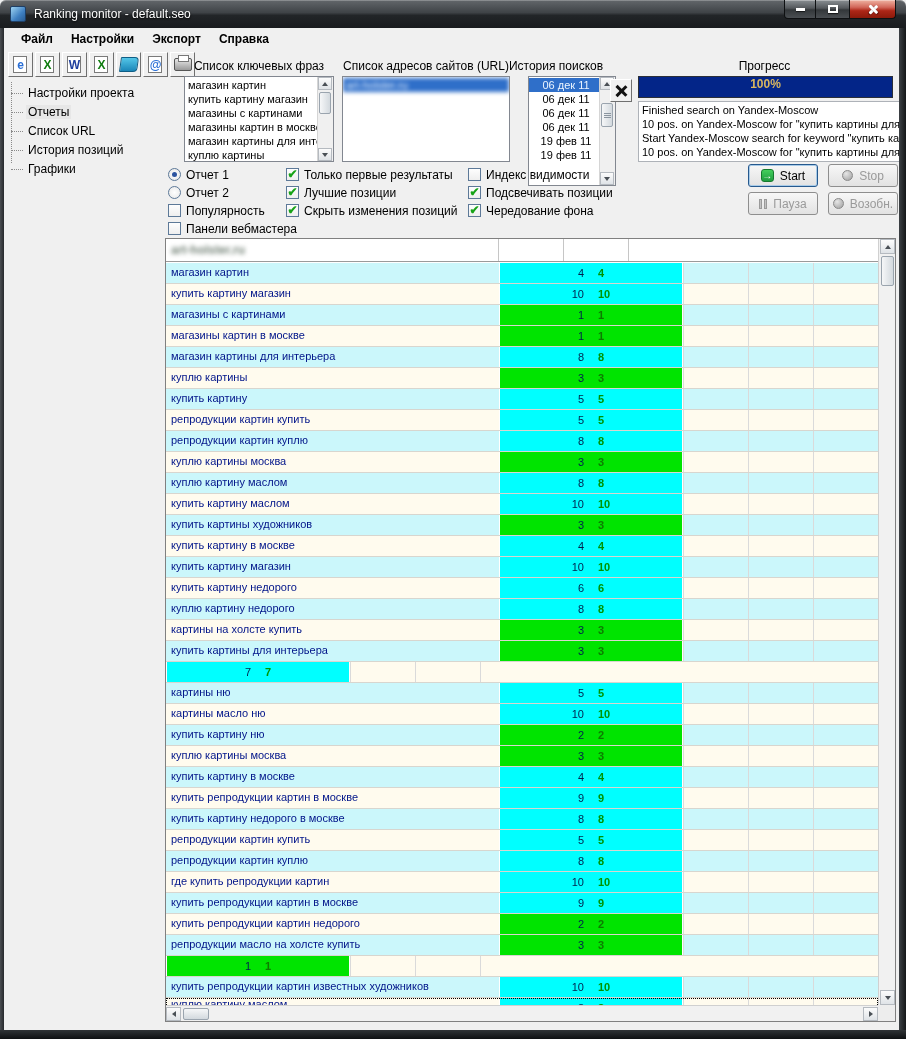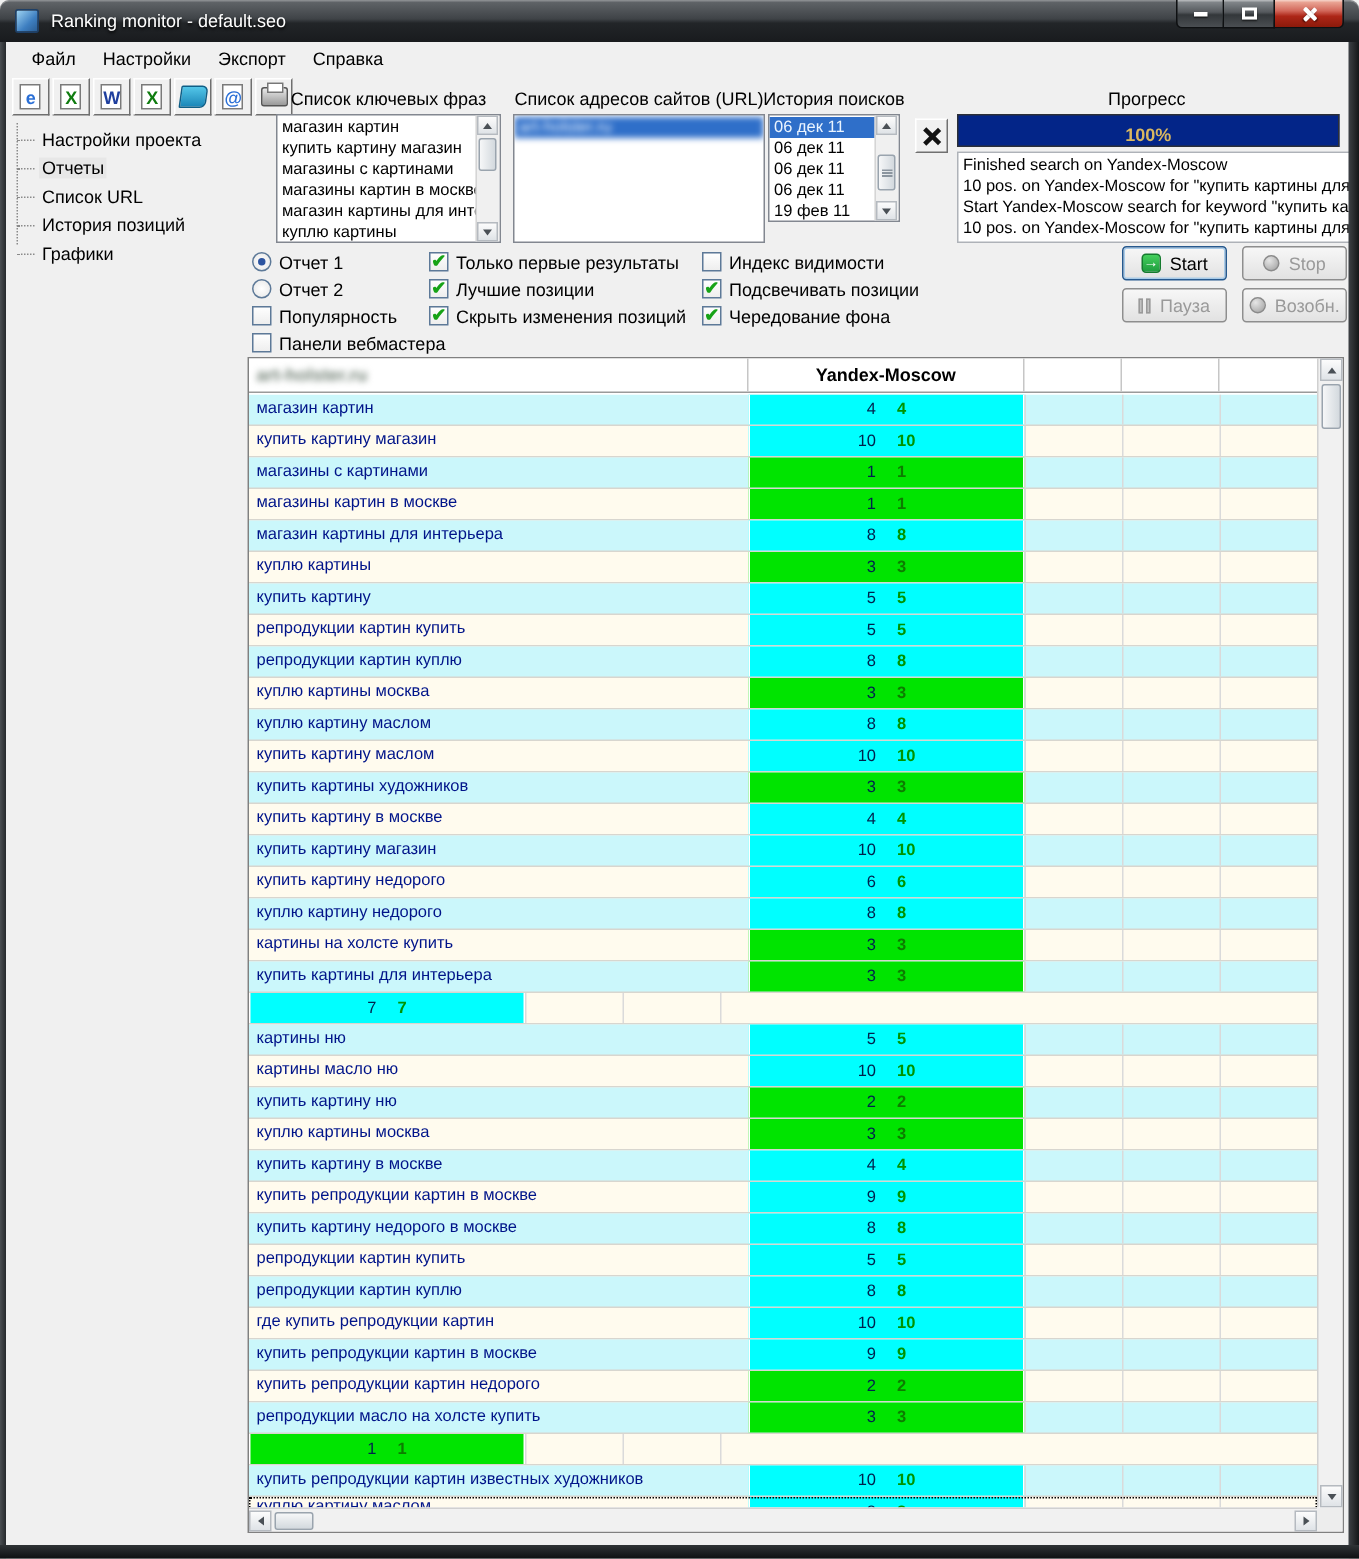--- a/index.html
+++ b/index.html
@@ -25,21 +25,21 @@
   .g-close{position:relative;width:13px;height:13px;}
   .g-close::before,.g-close::after{content:"";position:absolute;left:5.5px;top:1px;width:2.5px;height:11px;background:#fff;border-radius:1px;box-shadow:0 1px 1px rgba(0,0,0,.5);}
   .g-close::before{transform:rotate(45deg);}
   .g-close::after{transform:rotate(-45deg);}
   .b-left{position:absolute;left:0;top:28px;bottom:0;width:4px;background:linear-gradient(90deg,#4a4e52,#26292c);}
   .b-right{position:absolute;right:0;top:28px;bottom:0;width:7px;background:linear-gradient(270deg,#141618,#3d4145);}
   .b-bottom{position:absolute;left:0;right:0;bottom:0;height:9px;background:linear-gradient(#2f3336,#0e1012);}
 
   
   .menubar{position:absolute;left:4px;top:28px;width:895px;height:22px;display:flex;align-items:center;padding-left:8px;box-sizing:border-box;background:#f0f0f0;}
-  .menu-item{padding:3px 9px;white-space:nowrap;}
+  .menu-item{padding:3px 9px;white-space:nowrap;font-weight:bold;}
   .toolbar{position:absolute;left:8px;top:52px;display:flex;gap:2px;}
   .tb-btn{width:25px;height:25px;background:#f0f0f0;border:1px solid;border-color:#fff #6f6f6f #6f6f6f #fff;
     position:relative;display:flex;align-items:center;justify-content:center;padding:0;}
   .ic-page{position:absolute;left:4px;top:3px;width:14px;height:17px;background:#fff;border:1px solid #7a7a7a;box-sizing:border-box;}
   .ic-letter{position:relative;font-weight:bold;font-size:12px;z-index:1;line-height:1;}
   .ic-book{width:16px;height:13px;background:linear-gradient(#53c6e8,#1b86b8);border:1px solid #0e5e86;border-radius:1px 4px 4px 1px;transform:skewX(-8deg);}
   .ic-printer{position:relative;width:16px;height:11px;background:linear-gradient(#e8e8e8,#9a9a9a);border:1px solid #555;border-radius:2px;}
   .ic-printer::before{content:"";position:absolute;left:3px;top:-4px;width:9px;height:5px;background:#fff;border:1px solid #777;}
 
   
@@ -72,21 +72,21 @@
   .tri-r{width:0;height:0;border-top:3px solid transparent;border-bottom:3px solid transparent;border-left:4px solid #4a5056;}
 
   .xbtn{position:absolute;left:610px;top:79px;width:22px;height:23px;background:#f0f0f0;border:1px solid;border-color:#fff #707070 #707070 #fff;
     display:flex;align-items:center;justify-content:center;padding:0;}
   .x-glyph{position:relative;width:14px;height:14px;}
   .x-glyph::before,.x-glyph::after{content:"";position:absolute;left:6px;top:0;width:2.6px;height:14px;background:#111;}
   .x-glyph::before{transform:rotate(45deg);}
   .x-glyph::after{transform:rotate(-45deg);}
 
   .pbar{position:absolute;left:638px;top:76px;width:255px;height:22px;background:#032588;border:1px solid #2b2f38;box-sizing:border-box;
-    display:flex;align-items:flex-end;justify-content:center;color:#d9b760;font-weight:bold;font-size:12px;}
+    display:flex;align-items:flex-start;justify-content:center;color:#d9b760;font-weight:bold;font-size:12px;}
   .logbox{position:absolute;left:638px;top:101px;width:285px;height:61px;background:#fff;border:1px solid #aeb2b8;box-sizing:border-box;
     overflow:hidden;padding:1px 0 0 3px;}
   .log-line{font-size:11px;line-height:14px;white-space:nowrap;}
 
   
   .opt{position:absolute;display:flex;align-items:center;gap:5px;font-size:12px;height:15px;white-space:nowrap;}
   .box{width:13px;height:13px;border:1px solid #5d7998;background:linear-gradient(#fefefe,#eee);box-sizing:border-box;
     display:flex;align-items:center;justify-content:center;}
   .box .chkmark{color:#17a317;font-size:12px;font-weight:bold;line-height:1;margin-top:-1px;}
   .rad{width:13px;height:13px;border:1px solid #5d7998;border-radius:50%;background:radial-gradient(#fff,#e6e6e6);box-sizing:border-box;
@@ -219,21 +219,21 @@
         </div>
     </div>
   </div>
 
   <div class="listbox" style="left:342px;width:168px;height:86px;">
     <div class="lb-items">
         <div class="lb-item sel blurred">art-holster.ru</div>
       </div>
   </div>
 
-  <div class="listbox has-sb" style="left:512px;width:88px;height:72px;">
+  <div class="listbox has-sb" style="left:528px;width:88px;height:110px;text-align:center;">
     <div class="lb-items">
         <div class="lb-item sel">06 дек 11</div>
         <div class="lb-item">06 дек 11</div>
         <div class="lb-item">06 дек 11</div>
         <div class="lb-item">06 дек 11</div>
         <div class="lb-item">19 фев 11</div>
         <div class="lb-item">19 фев 11</div>
       </div>
     <div class="lb-scroll">
       <div class="sb-btn" style="left:0;top:0;width:14px;height:13px;">
@@ -287,21 +287,20 @@
   <button class="abtn disabled" style="left:828px;top:192px;">
     <span class="i-circle"></span>
     <span>Возобн.</span>
   </button>
 
   <div class="table">
     <div class="thead">
       <div class="th c-kw">
           <span class="site-hdr blurred">art-holster.ru</span>
         </div>
-      <div class="th c-pos">Yandex-Moscow</div>
       <div class="th c-e"></div>
       <div class="th c-e"></div>
       <div class="th c-e" style="border-right:none;"></div>
     </div>
     <div class="tbody">
         <div class="trow odd">
           <div class="cell kw">магазин картин</div>
           <div class="cell pos c" style="background: rgb(0, 255, 255);">
             <span class="n1">4</span>
             <span class="n2">4</span>

